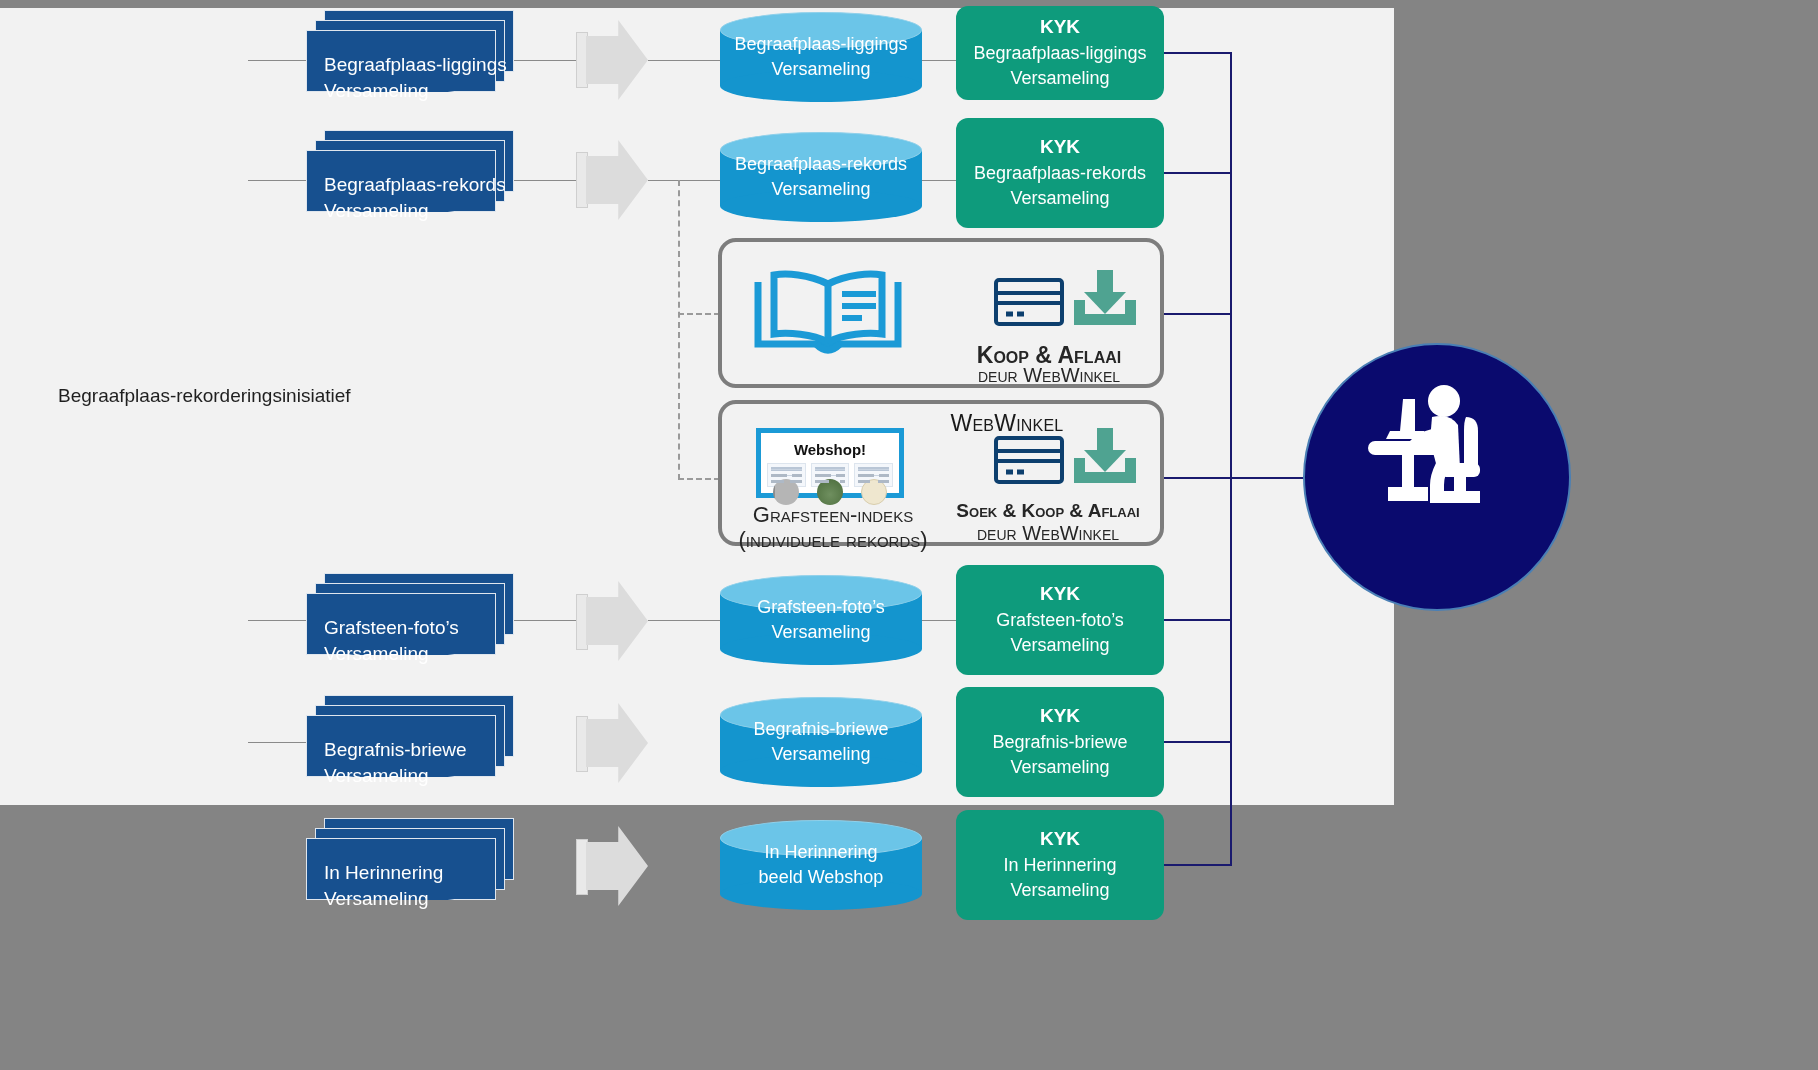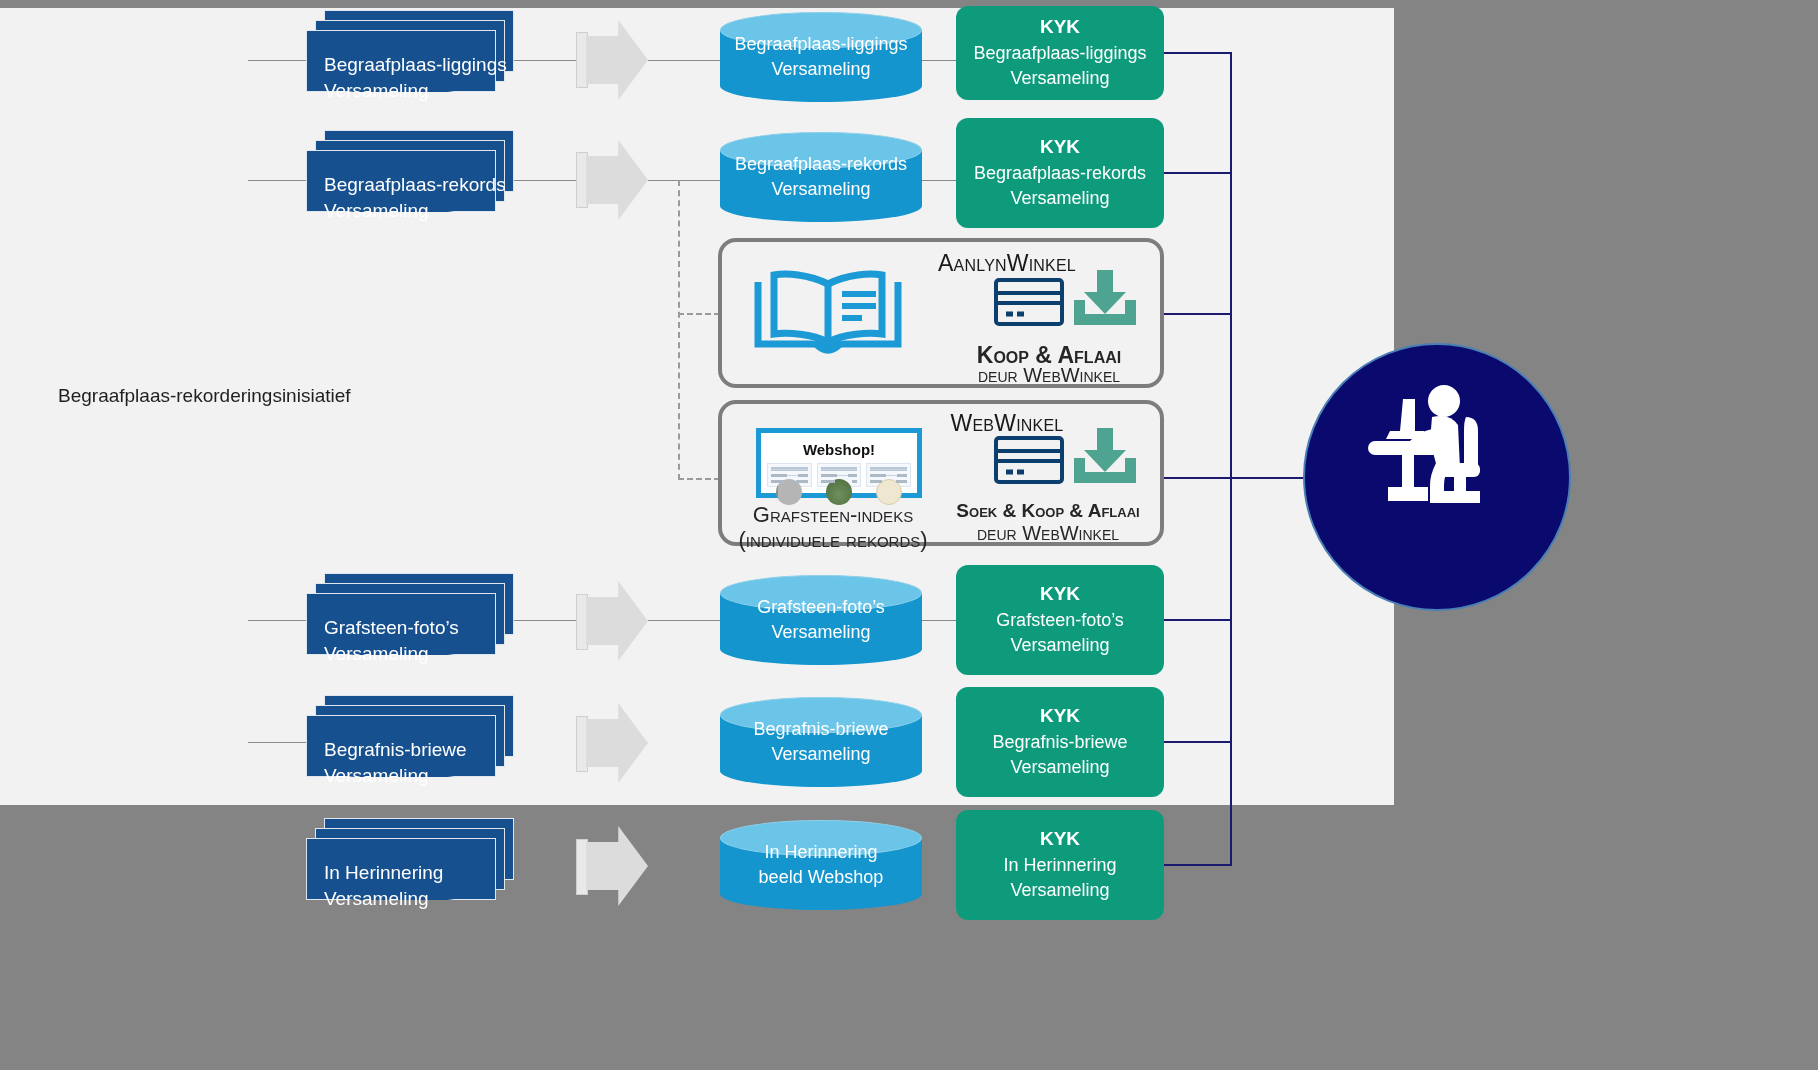--- a/index.html
+++ b/index.html
@@ -259,21 +259,20 @@
     <span>Begraafplaas-rekords</span>
     <span>Versameling</span>
   </div>
   <div class="navy-line" style="left:1164px; top:172px; width:67px; height:2px;"></div>
 
   <div class="dvline" style="left:678px; top:180px; height:300px;"></div>
   <div class="dline" style="left:678px; top:313px; width:42px;"></div>
   <div class="dline" style="left:678px; top:478px; width:42px;"></div>
 
   <div class="shoppanel" style="left:718px; top:238px; width:446px; height:150px;">
-    <div class="shop-title" style="left:130px; width:310px; top:8px;">AanlynWinkel</div>
 
     <span style="position:absolute; left:26px; top:22px;">
       <svg width="160" height="90" viewBox="0 0 160 90">
         <g fill="none" stroke="#1B9AD6" stroke-width="7">
           <path d="M10 18 L10 80 L150 80 L150 18"></path>
           <path d="M80 20 C60 10, 38 9, 26 11 L26 70 C40 68, 64 70, 80 78"></path>
           <path d="M80 20 C100 10, 122 9, 134 11 L134 70 C120 68, 96 70, 80 78"></path>
           <path d="M80 20 L80 78"></path>
         </g>
         <g stroke="#1B9AD6" stroke-width="6" stroke-linecap="butt">
@@ -311,21 +310,21 @@
     </div>
     <div class="cap-label" style="left:212px; top:122px; width:230px; font-size:20px;">
       <span>deur WebWinkel</span>
     </div>
   </div>
   <div class="navy-line" style="left:1164px; top:313px; width:67px; height:2px;"></div>
 
   <div class="shoppanel" style="left:718px; top:400px; width:446px; height:146px;">
     <div class="shop-title" style="left:130px; width:310px; top:6px;">WebWinkel</div>
 
-    <div class="webthumb" style="left:34px; top:24px; width:166px; height:70px;">
+    <div class="webthumb" style="left:34px; top:24px; width:148px; height:70px;">
       <div class="wt-title">Webshop!</div>
       <div class="wt-cards">
         <div class="wt-card">
           <div class="t"></div>
             <div class="hr"></div>
           <div class="img" style="background:linear-gradient(90deg,#8d8d8d 0 2px,#b5b5b5 2px 4px);"></div>
           <div class="hr2"></div>
           <div class="ln" style="bottom:9px; width:16px;"></div>
             <div class="rn" style="bottom:9px; width:10px;"></div>
           <div class="ln" style="bottom:3px; width:13px;"></div>

